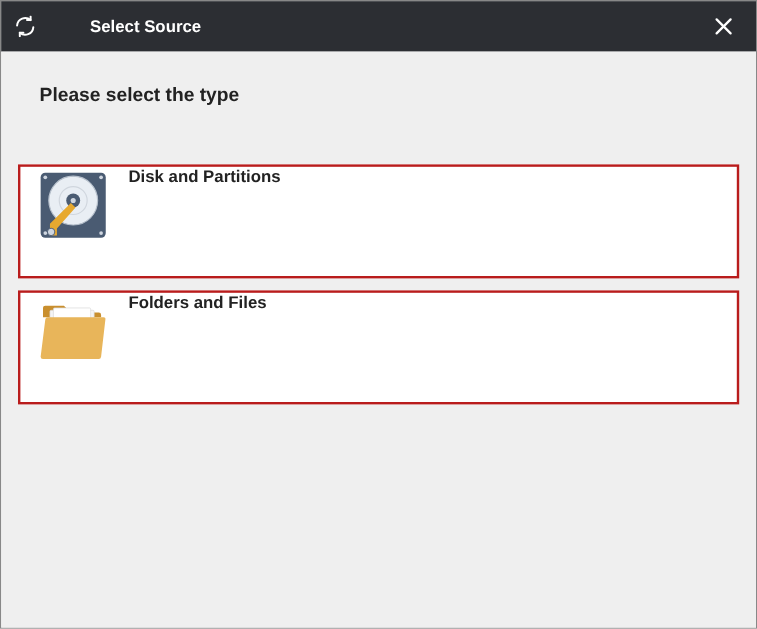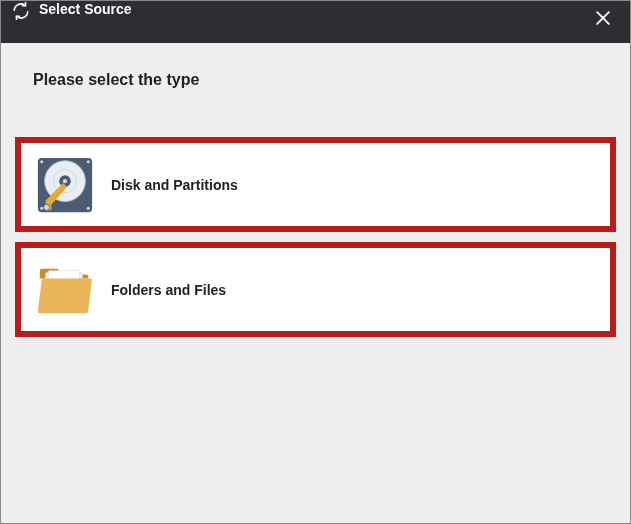--- a/index.html
+++ b/index.html
@@ -15,21 +15,23 @@
       height: 100%;
       display: flex;
       flex-direction: column;
       border: 1px solid #888;
     }
     .titlebar {
       background: #2c2e33;
       color: #fff;
       height: 42px;
       display: flex;
+      align-items: center;
       padding: 0 10px;
+      gap: 36px;
     }
     .titlebar-icon {
       width: 20px;
       height: 20px;
       display: flex;
       align-items: center;
       justify-content: center;
       margin-right: 8px;
     }
     .titlebar-title {
@@ -55,24 +57,23 @@
       font-size: 16px;
       font-weight: 700;
       color: #222;
       padding: 28px 0 20px 18px;
     }
     .options {
       margin-top: 28px;
     }
     .option-card {
       background: #fff;
-      border: 6px solid #b91c1c;
+      border: 2px solid #b91c1c;
       height: 95px;
       display: flex;
-      align-items: center;
       padding: 0 12px;
       cursor: pointer;
       margin-bottom: 10px;
     }
     .option-icon {
       width: 64px;
       height: 64px;
       display: flex;
       align-items: center;
       justify-content: center;

